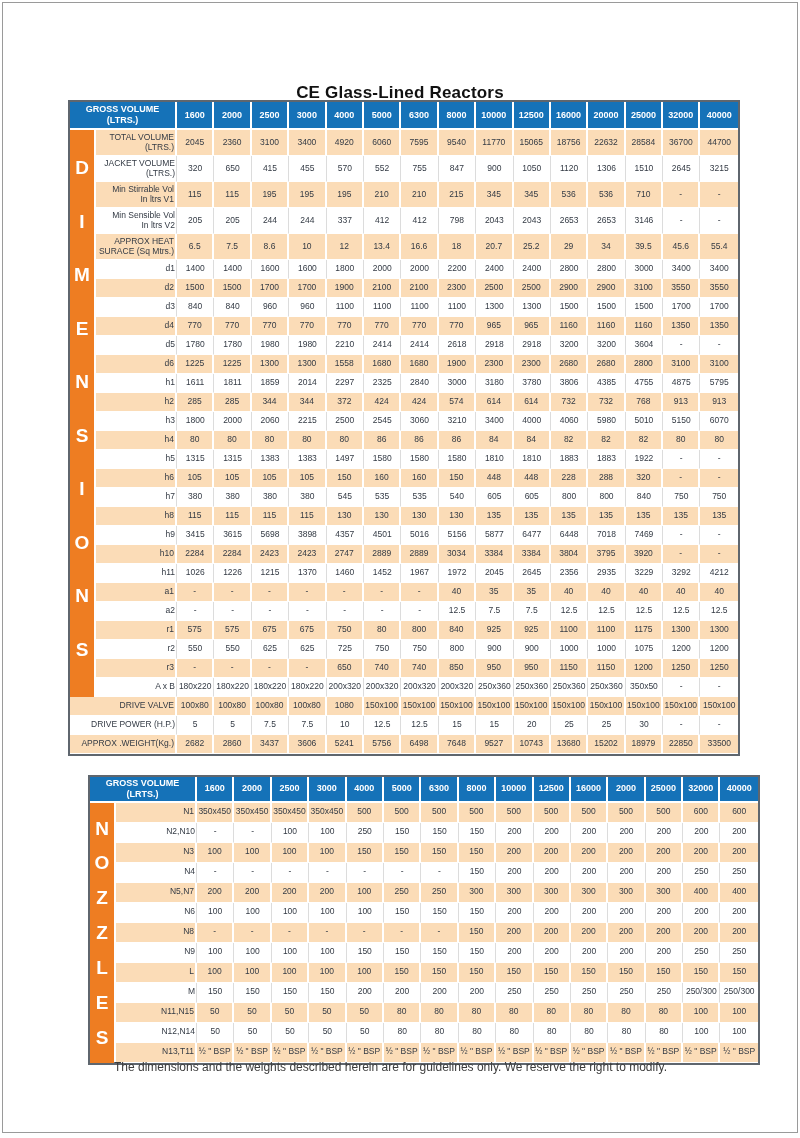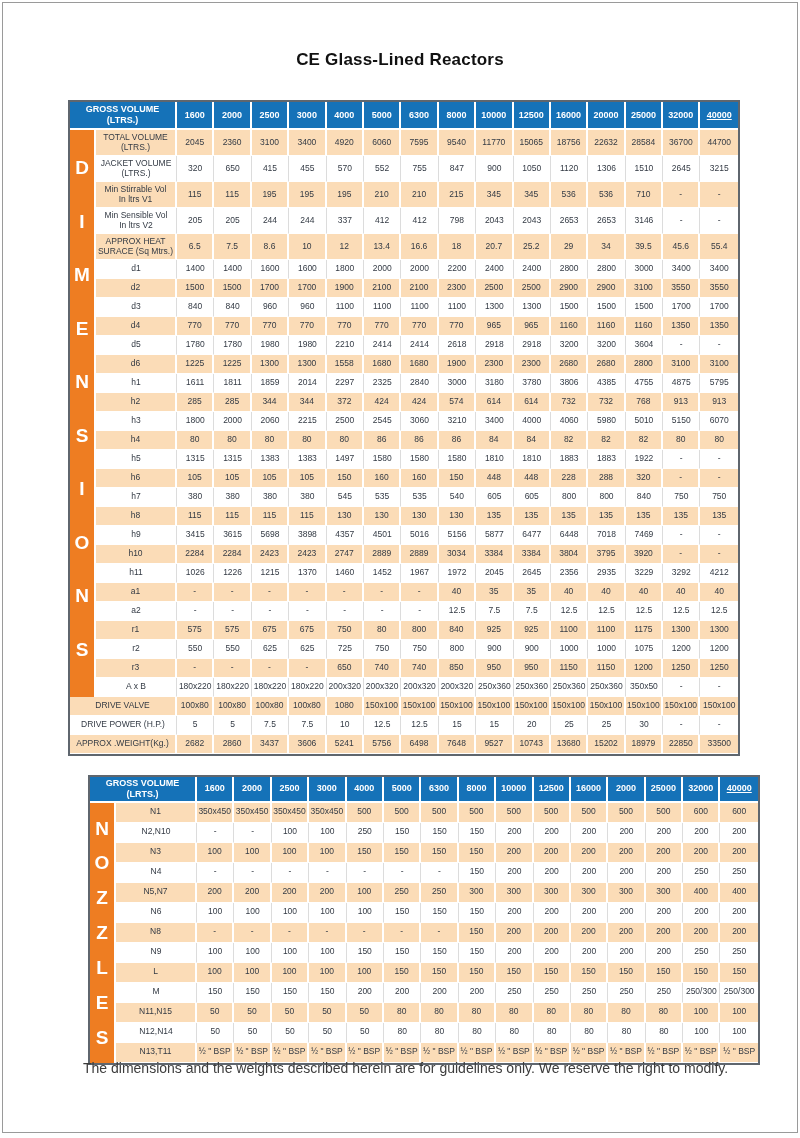--- a/index.html
+++ b/index.html
@@ -5,39 +5,39 @@
   html,body { margin:0; padding:0; }
   body {
     width:800px; height:1138px; position:relative;
     background:#ffffff;
     font-family:"Liberation Sans", sans-serif;
     color:#333a44;
   }
   .page-border { position:absolute; left:2px; top:2px; width:794px; height:1129px;
     border:1px solid #9a9a9a; pointer-events:none; }
   .title {
-    position:absolute; top:50px; left:0; width:800px;
+    position:absolute; top:83px; left:0; width:800px;
     text-align:center; font-size:17px; font-weight:bold; color:#111111;
     letter-spacing:0.2px;
   }
   .tbl-wrap1 { position:absolute; left:68px; top:100px; width:652px; }
   .tbl-wrap2 { position:absolute; left:68px; top:775px; width:672px;margin-left:20px; }
   table {
     width:672px; table-layout:fixed; border-collapse:separate; border-spacing:0;
     border:2px solid #5f666e; font-size:8.5px;
   }
   col.col-side  { width:26px; }
   col.col-label { width:81px; }
   th {
     background:var(--blue,#1572B8); color:#ffffff; font-weight:bold; font-size:9px;
     text-align:center; vertical-align:middle; padding:1px 0;
     border-right:2px solid #ffffff; border-bottom:2px solid #ffffff;
     height:24px; white-space:pre-line; line-height:1.2;
   }
-  th:last-child { border-right:none;text-decoration:underline; }
+  th:last-child { border-right:none; }
   td {
     text-align:center; vertical-align:middle; padding:0 1px;
     line-height:1.15; white-space:pre-line; overflow:hidden;
   }
   tr.peach td { background:var(--peach,#FBDCB7); border-right:2px solid #ffffff; border-bottom:1px solid #ffffff; }
   tr.wht td   { background:#ffffff; border-right:1px solid #dcdcdc; border-bottom:1px solid #ffffff; }
   tr td:last-child { border-right:none; }
   tr { height:19px; }
   tr.tall { height:26px; }
   #nozzles-table tr { height:20px; }
@@ -45,23 +45,23 @@
   table td.sidebar {
     background:var(--orange,#EE7D22); border-right:2px solid #ffffff; border-bottom:none;
     position:relative;
   }
   .letters {
     position:absolute; left:0; right:0; top:28px; bottom:38px;
     display:flex; flex-direction:column; align-items:center; justify-content:space-between;
     color:#ffffff; font-weight:bold; font-size:19px; line-height:1;
   }
   #nozzles-table .letters { top:16px; bottom:16px; }
-  td.rlabel { font-size:8.5px; }
+  td.rlabel { font-size:8.5px;text-align:right; }
   .footnote {
-    position:absolute; left:83px; top:1060px; font-size:14px; color:#3c3c3c;
+    position:absolute; left:114px; top:1060px; font-size:12px; color:#3c3c3c;
   }
 </style>
 </head>
 <body>
 
 <div class="page-border"></div>
 
 <div class="title">CE Glass-Lined Reactors</div>
 
 <div class="tbl-wrap1">

